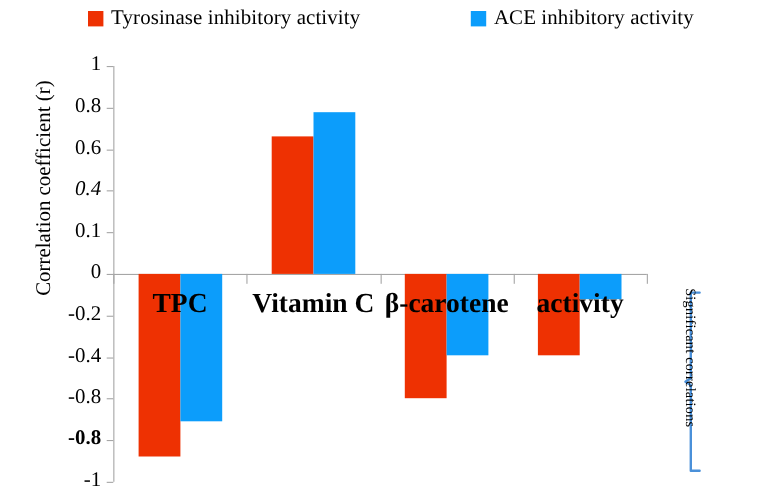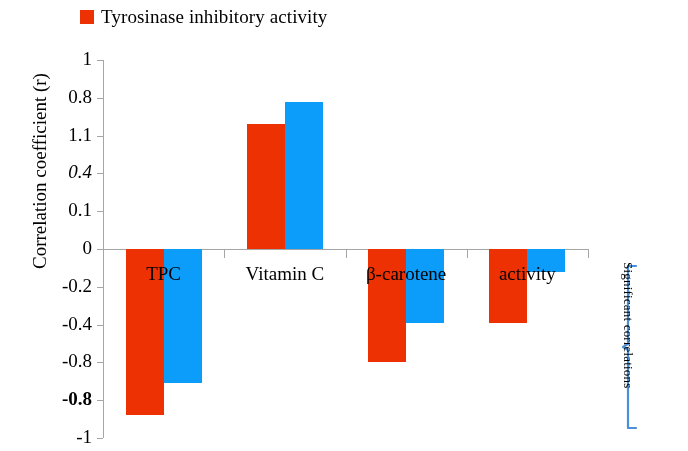--- a/index.html
+++ b/index.html
@@ -102,22 +102,22 @@
     width: 1px; height: 9px;
     background: #a6a6a6;
   }
 
   .bar {
     position: absolute;
     width: 38px;
   }
   .cat-label {
     position: absolute;
-    font-size: 19px;
-    font-weight: normal;
+    font-size: 25px;
+    font-weight: bold;
     white-space: nowrap;
     text-align: center;
   }
 
   
   .bracket {
     position: absolute;
     left: 622px;
     top: 264px;
     width: 16px;
@@ -139,36 +139,40 @@
 </head>
 <body>
 
 <div id="figure">
 
   <div class="legend">
     <div class="legend-entry red">
       <span class="legend-swatch" style="background: rgb(238, 49, 2);"></span>
       <span class="legend-label">Tyrosinase inhibitory activity</span>
     </div>
+    <div class="legend-entry blue">
+      <span class="legend-swatch" style="background: rgb(12, 157, 251);"></span>
+      <span class="legend-label">ACE inhibitory activity</span>
+    </div>
   </div>
 
   <div class="ylabel">Correlation coefficient (r)</div>
 
   <div class="plot" id="plot">
     <div class="axis-line-v"></div>
     <div class="axis-line-h"></div>
     <div id="yticks">
         <div class="ytick" style="top: 0px;">
           <span class="ytick-label">1</span>
         </div>
         <div class="ytick" style="top: 37.8px;">
           <span class="ytick-label">0.8</span>
         </div>
         <div class="ytick" style="top: 75.6px;">
-          <span class="ytick-label">1.1</span>
+          <span class="ytick-label">0.6</span>
         </div>
         <div class="ytick" style="top: 113.4px; font-style: italic;">
           <span class="ytick-label">0.4</span>
         </div>
         <div class="ytick" style="top: 151.2px;">
           <span class="ytick-label">0.1</span>
         </div>
         <div class="ytick" style="top: 189px;">
           <span class="ytick-label">0</span>
         </div>

